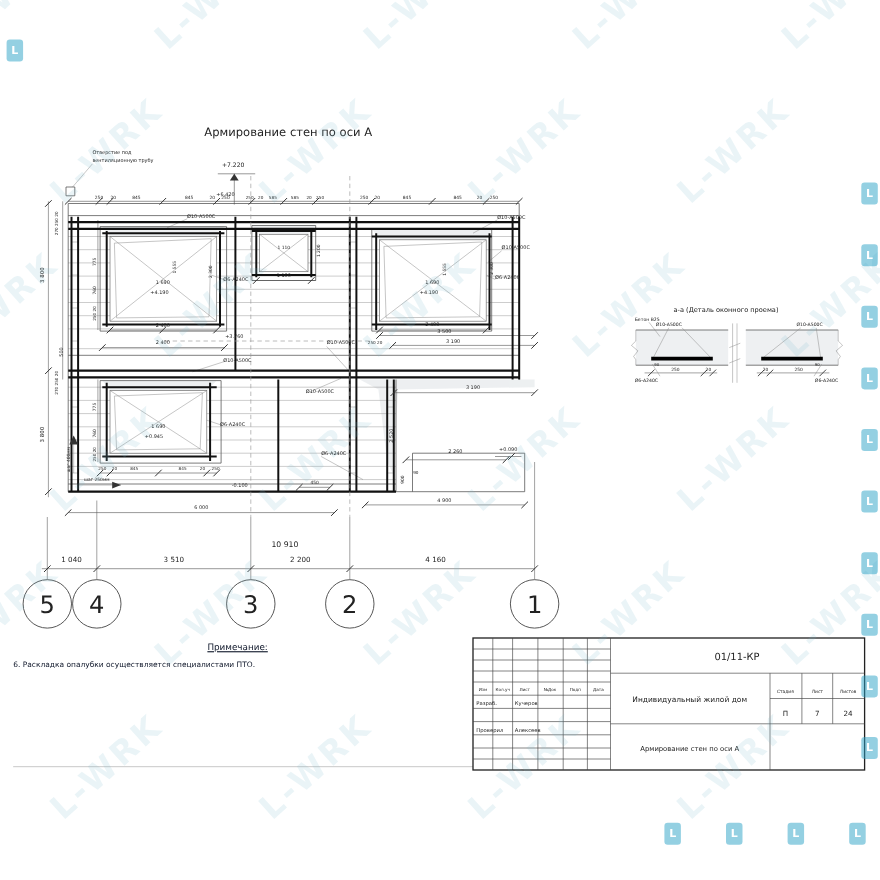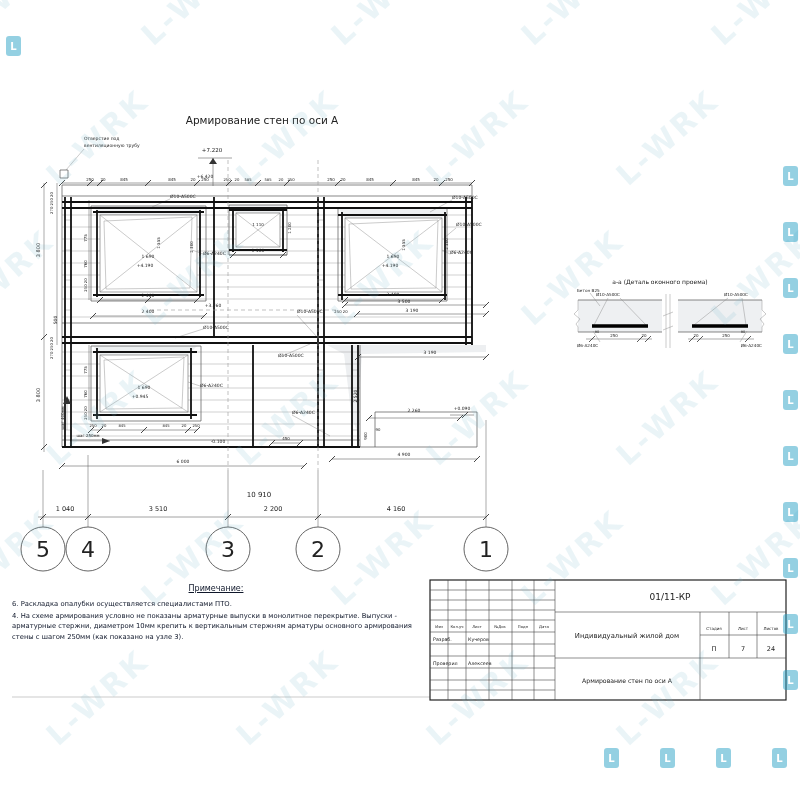--- a/index.html
+++ b/index.html
@@ -281,21 +281,20 @@
     <text x="771" y="651" font-size="6.5" text-anchor="middle">24</text>
     <text x="627" y="683" font-size="6.2" text-anchor="middle">Армирование стен по оси А</text>
   </g>
 </svg>
 
 
 <div id="notes">
   <div id="notes-heading">Примечание:</div>
   <div id="notes-body">
         <p>6. Раскладка опалубки осуществляется специалистами ПТО.</p>
-        <p>4. На схеме армирования условно не показаны арматурные выпуски в монолитное перекрытие. Выпуски - арматурные стержни, диаметром 10мм крепить к вертикальным стержням арматуры основного армирования стены с шагом 250мм (как показано на узле 3).</p>
       </div>
 </div>
 
 
 <div id="wm-layer">
       <div class="wm" style="left: -60px; top: -20px; color: rgba(125, 186, 208, 0.16);">L-WRK</div>
       <div class="wm" style="left: 130px; top: -20px; color: rgba(125, 186, 208, 0.16);">L-WRK</div>
       <div class="wm" style="left: 320px; top: -20px; color: rgba(125, 186, 208, 0.16);">L-WRK</div>
       <div class="wm" style="left: 510px; top: -20px; color: rgba(125, 186, 208, 0.16);">L-WRK</div>
       <div class="wm" style="left: 700px; top: -20px; color: rgba(125, 186, 208, 0.16);">L-WRK</div>

